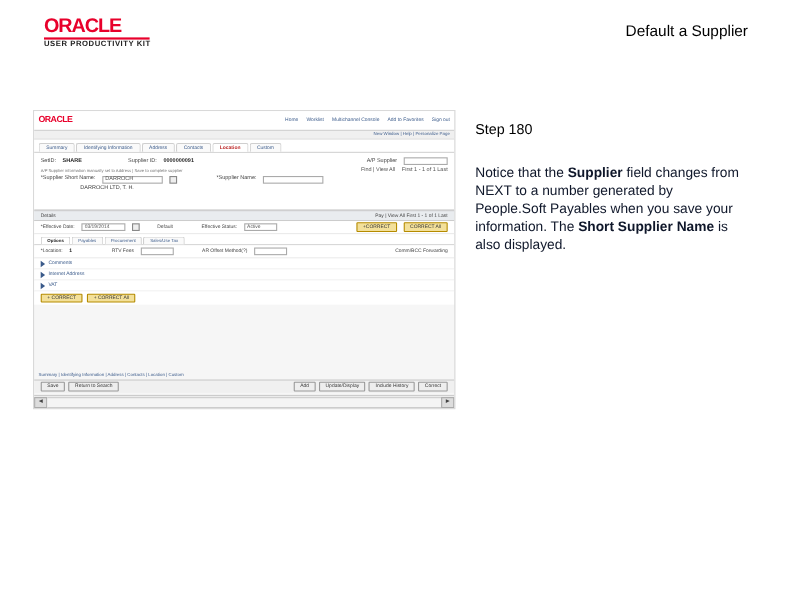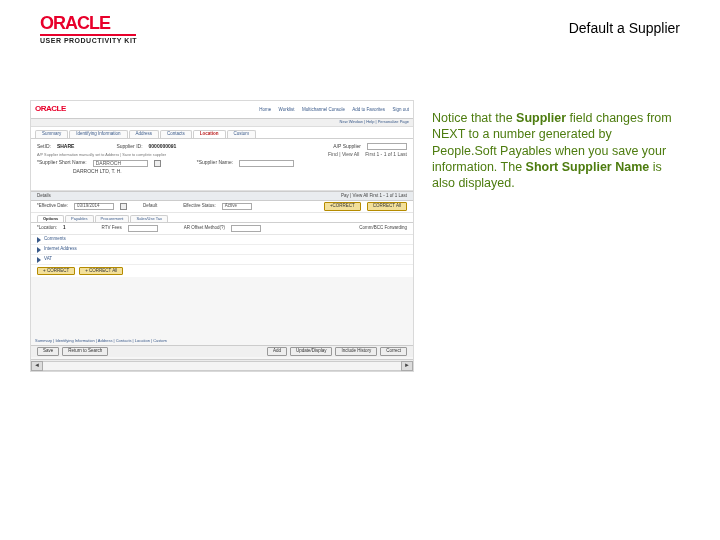--- a/index.html
+++ b/index.html
@@ -258,21 +258,21 @@
     padding-top: 10px;
   }
   .step-label {
     font-size: 13px;
     margin-bottom: 24px;
     color: #000;
   }
   .step-text {
     font-size: 12.5px;
     line-height: 1.3;
-    color: #4d7c0f;
+    color: #0f172a;
   }
   b { font-weight: bold; }
 </style>
 </head>
 <body>
 
 <div class="header">
   <div class="logo-block">
     <div class="oracle-logo">ORACLE</div>
     <div class="logo-underline"></div>
@@ -398,18 +398,19 @@
     </div>
 
     <div class="ss-hscroll">
       <div class="arrow">◄</div>
       <div class="track"></div>
       <div class="arrow">►</div>
     </div>
   </div>
 
   <div class="right-col">
+    <div class="step-label">Step 180</div>
     <div class="step-text">
       <span>Notice that the </span><b>Supplier</b><span> field changes from NEXT to a number generated by People.Soft Payables when you save your information. The </span><b>Short Supplier Name</b><span> is also displayed.</span>
     </div>
   </div>
 
 </div>
 
 </body></html>

